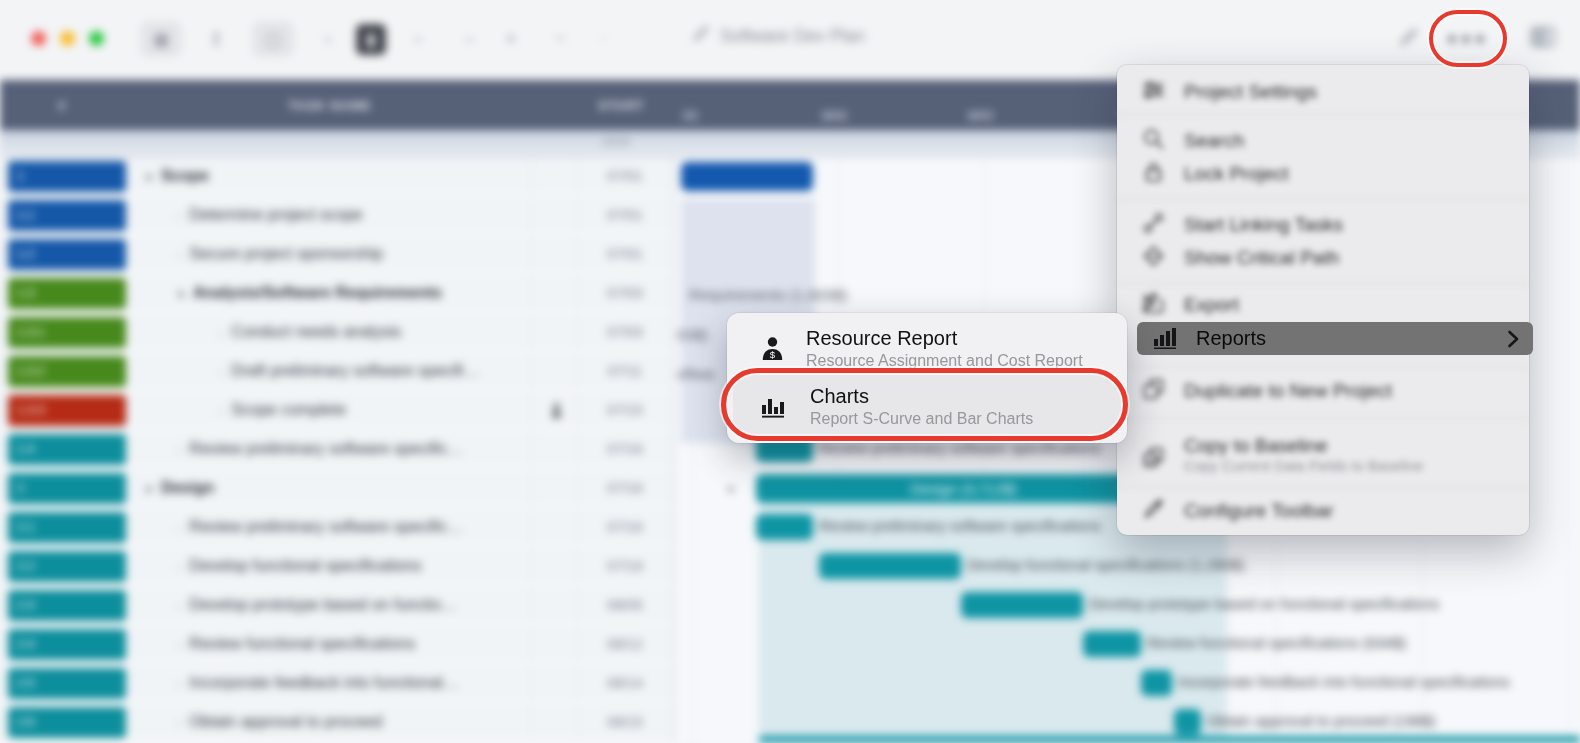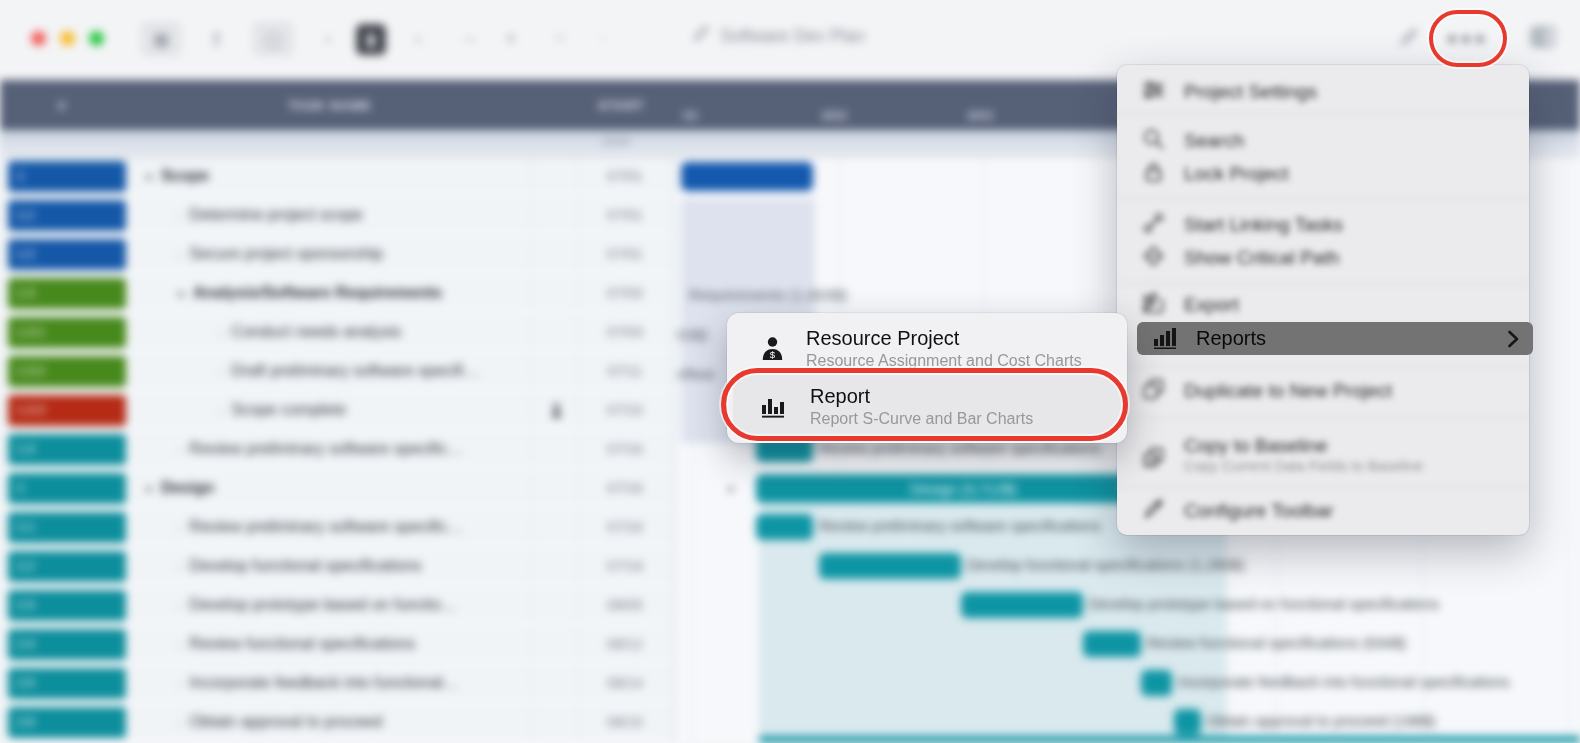--- a/index.html
+++ b/index.html
@@ -376,36 +376,36 @@
   <div class="submenu">
     <div class="sub-item first">
       <span class="icn">
           <svg width="23" height="25" viewBox="0 0 23 25">
             <circle cx="11.5" cy="6" r="4.7" fill="#19191b"></circle>
             <path d="M1.8 24 C1.8 16.2 6.3 13 11.5 13 C16.7 13 21.2 16.2 21.2 24 Z" fill="#19191b"></path>
             <text x="11.5" y="22.3" font-size="9.5" fill="#ffffff" text-anchor="middle" font-family="Liberation Sans, sans-serif">$</text>
           </svg>
         </span>
       <div>
-        <div class="sub-title">Resource Project</div>
-        <div class="sub-sub">Resource Assignment and Cost Charts</div>
+        <div class="sub-title">Resource Report</div>
+        <div class="sub-sub">Resource Assignment and Cost Report</div>
       </div>
     </div>
     <div class="sub-item charts">
       <span class="icn">
           <svg width="27" height="23" viewBox="0 0 27 23">
             <rect x="1" y="10" width="4" height="9" fill="#19191b"></rect>
             <rect x="7" y="4" width="4" height="15" fill="#19191b"></rect>
             <rect x="13" y="12" width="4" height="7" fill="#19191b"></rect>
             <rect x="19" y="7" width="4" height="12" fill="#19191b"></rect>
             <rect x="1" y="20.7" width="22" height="1.9" fill="#19191b"></rect>
           </svg>
         </span>
       <div>
-        <div class="sub-title">Report</div>
+        <div class="sub-title">Charts</div>
         <div class="sub-sub">Report S-Curve and Bar Charts</div>
       </div>
     </div>
   </div>
 
   <div class="ring ring-toolbar"></div>
   <div class="ring ring-charts"></div>
 
 </div>
 

